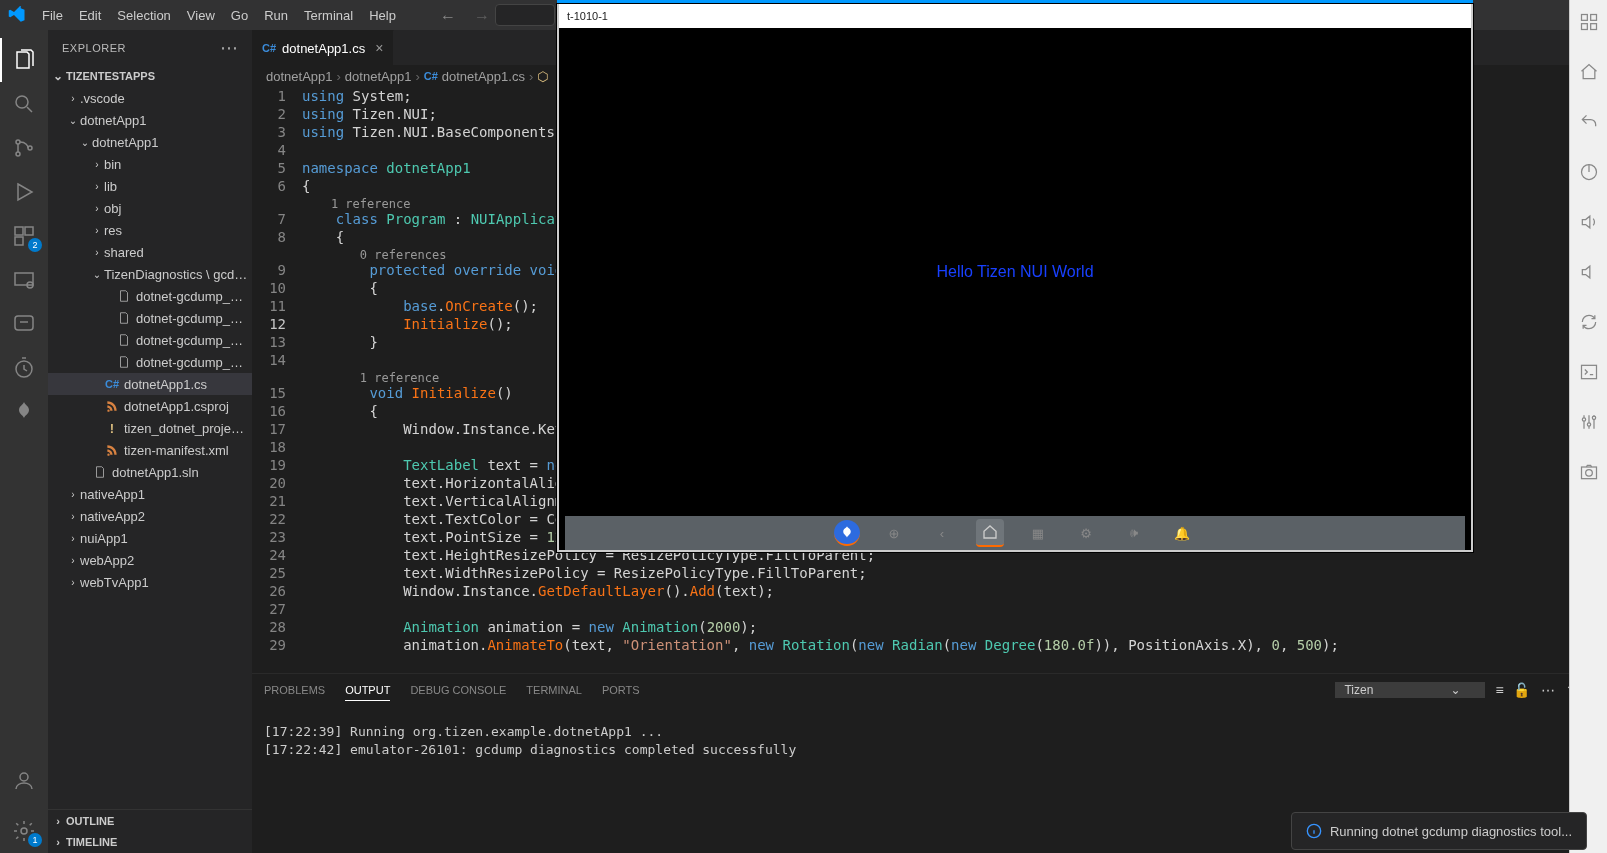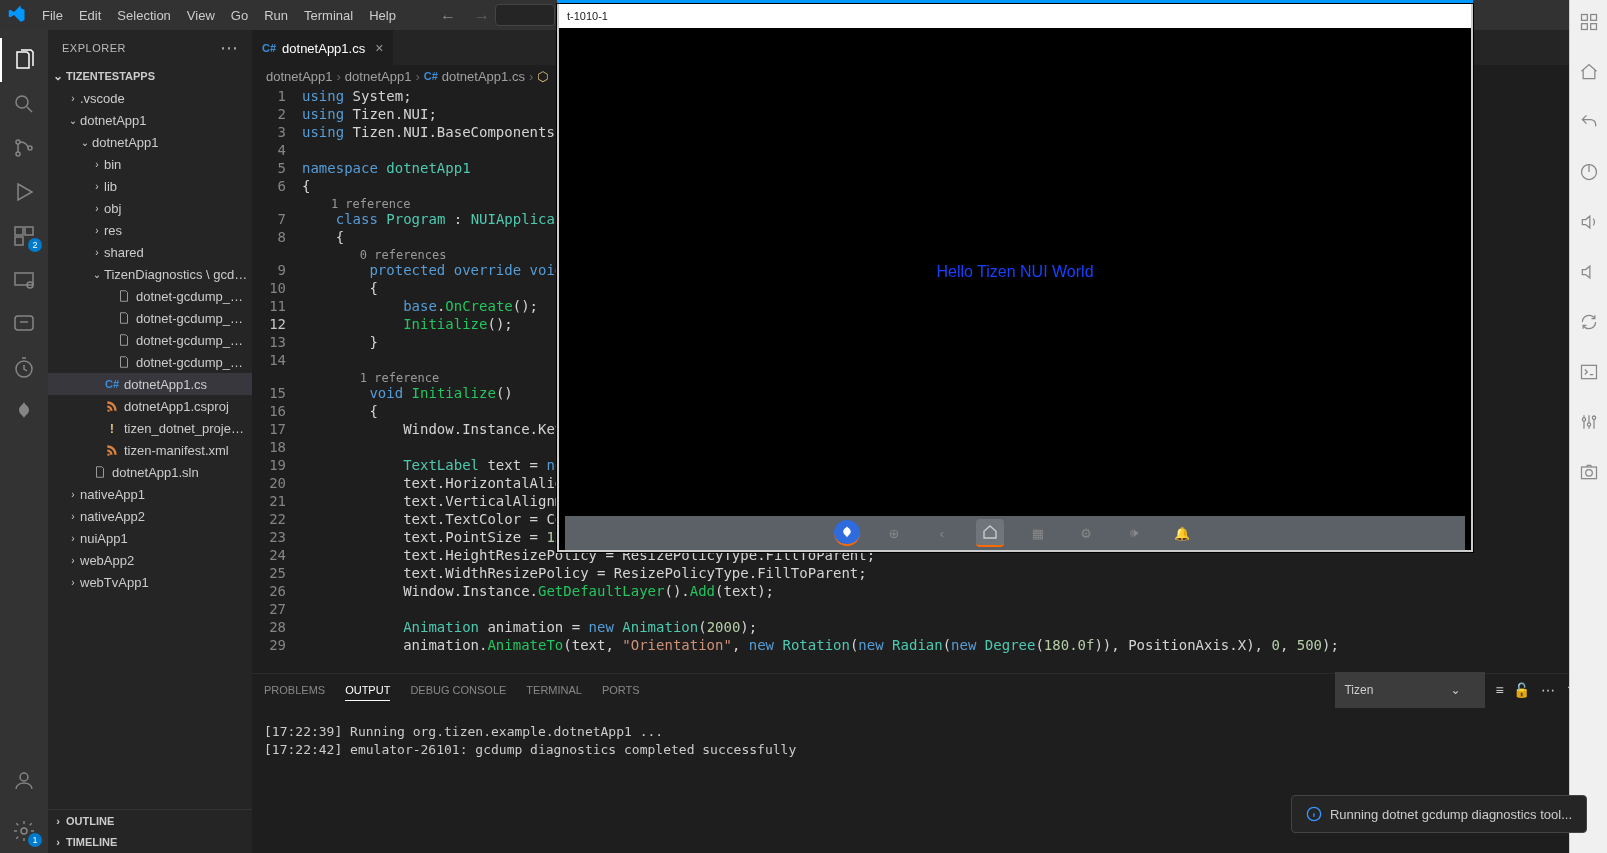--- a/index.html
+++ b/index.html
@@ -104,47 +104,47 @@
     padding-top: 0;
   }
   .gutter div { height: 18px; }
   .gutter .ref { height: 15px; }
   .gutter .cur { color: #c6c6c6; }
   .code { flex:1; white-space: pre; color:#d4d4d4; overflow:hidden; position:relative;}
   .code .line { height: 18px; }
   .code .ref-line { height: 15px; color:#999999; font-size:12px; }
   .kw { color:#569cd6; }
   .cl { color:#4ec9b0; }
-  .fn { color:#22c55e;margin-top:48px; }
+  .fn { color:#f97316;margin-top:48px; }
   .st { color:#ce9178; }
   .nm { color:#b5cea8; }
   .panel {
     height: 180px; background: #1e1e1e; border-top: 1px solid #2a2a2a;
     display: flex; flex-direction: column;
   }
   .panel-tabs {
     height: 32px; display: flex; align-items: center; padding: 0 12px;
     gap: 20px; font-size: 11px;
   }
   .panel-tab { color:#888; cursor:pointer; padding:4px 0;}
   .panel-tab.active { color:#fff; border-bottom:1px solid #fff;}
   .panel-right { margin-left:auto; display:flex; align-items:center; gap:10px;}
   .panel-select {
     background:#3c3c3c; border:1px solid #3c3c3c; color:#ccc;
-    font-size:12px; padding:2px 24px 2px 8px; height:36px; width:150px;
+    font-size:12px; padding:2px 24px 2px 8px; height:16px; width:150px;
     display:flex; align-items:center; justify-content:space-between;gap:20px;
   }
   .panel-ico { color:#ccc; cursor:pointer; font-size:14px;}
   .panel-body {
     flex:1; font-family:"Menlo","Consolas",monospace; font-size:13px;
     color:#ccc; padding:0 12px; overflow:hidden;
   }
   .panel-body div { height: 18px; white-space: pre;}
   .toast {
-    position:absolute; right:20px; bottom:20px;
+    position:absolute; right:20px; bottom:3px;
     background:#252526; border:1px solid #444; border-radius:4px;
     padding:10px 14px; display:flex; align-items:center; gap:8px;
     font-size:13px; color:#ccc;
   }
   
   .emulator {
     position:absolute; left: 557px; top: 4px;
     width: 916px; height: 548px;
     background:#000; border:2px solid #ccc;
     border-top: 0;

